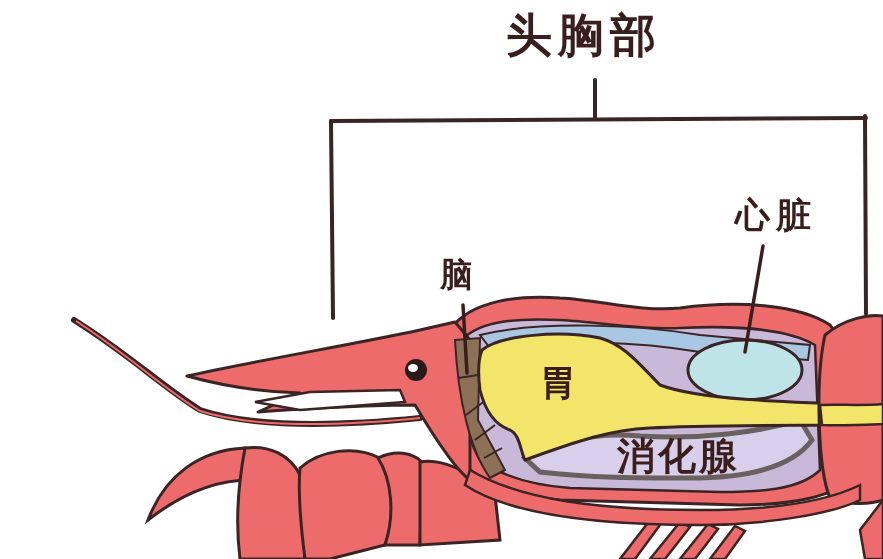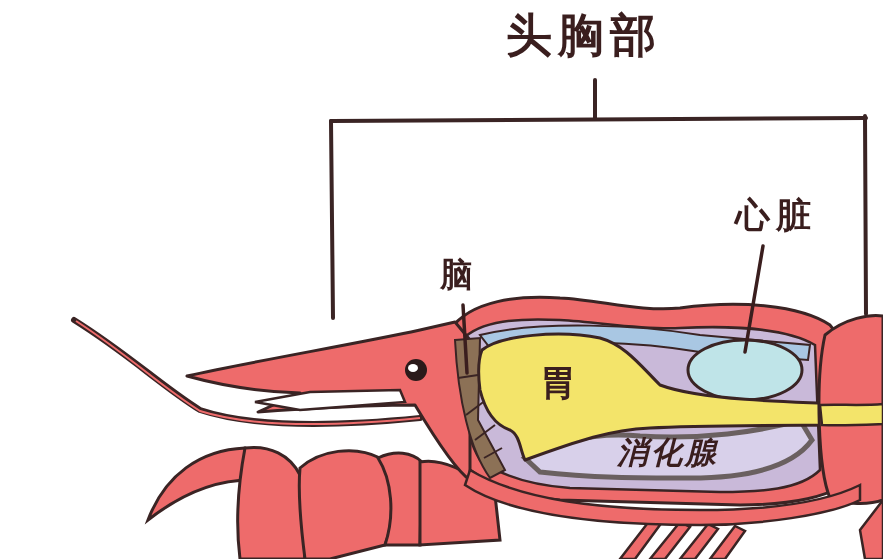--- a/index.html
+++ b/index.html
@@ -5,21 +5,21 @@
   html, body { margin: 0; padding: 0; background: #ffffff; }
   body { width: 883px; height: 559px; overflow: hidden; position: relative;
          font-family: "DejaVu Sans", sans-serif; }
   #stage { position: absolute; left: 0; top: 0; width: 883px; height: 559px; }
   .label { position: absolute; color: #3a1e1e; font-family: "DejaVu Sans", sans-serif;
            font-weight: bold; white-space: nowrap; line-height: 1; letter-spacing: 2px; }
   .label.title { left: 506px; top: 12px; font-size: 46px; letter-spacing: 6px; }
   .label.brain { left: 440px; top: 258px; font-size: 33px; }
   .label.heart { left: 721px; top: 198px; font-size: 35px; letter-spacing: 6px; margin-left: 14px; }
   .label.stomach { left: 540px; top: 365px; font-size: 36px; }
-  .label.gland { left: 617px; top: 437px; font-size: 31px; letter-spacing: 3px; font-style: italic; }
+  .label.gland { left: 617px; top: 437px; font-size: 38px; letter-spacing: 3px; }
 </style>
 </head>
 <body>
 
 <div id="stage">
   <svg width="883" height="559" viewBox="0 0 883 559" xmlns="http://www.w3.org/2000/svg">
 
     <g stroke="#3a2424" stroke-width="4" fill="none" stroke-linecap="round">
       <line x1="595" y1="80" x2="595" y2="118"></line>
       <line x1="331" y1="121" x2="866" y2="118"></line>

